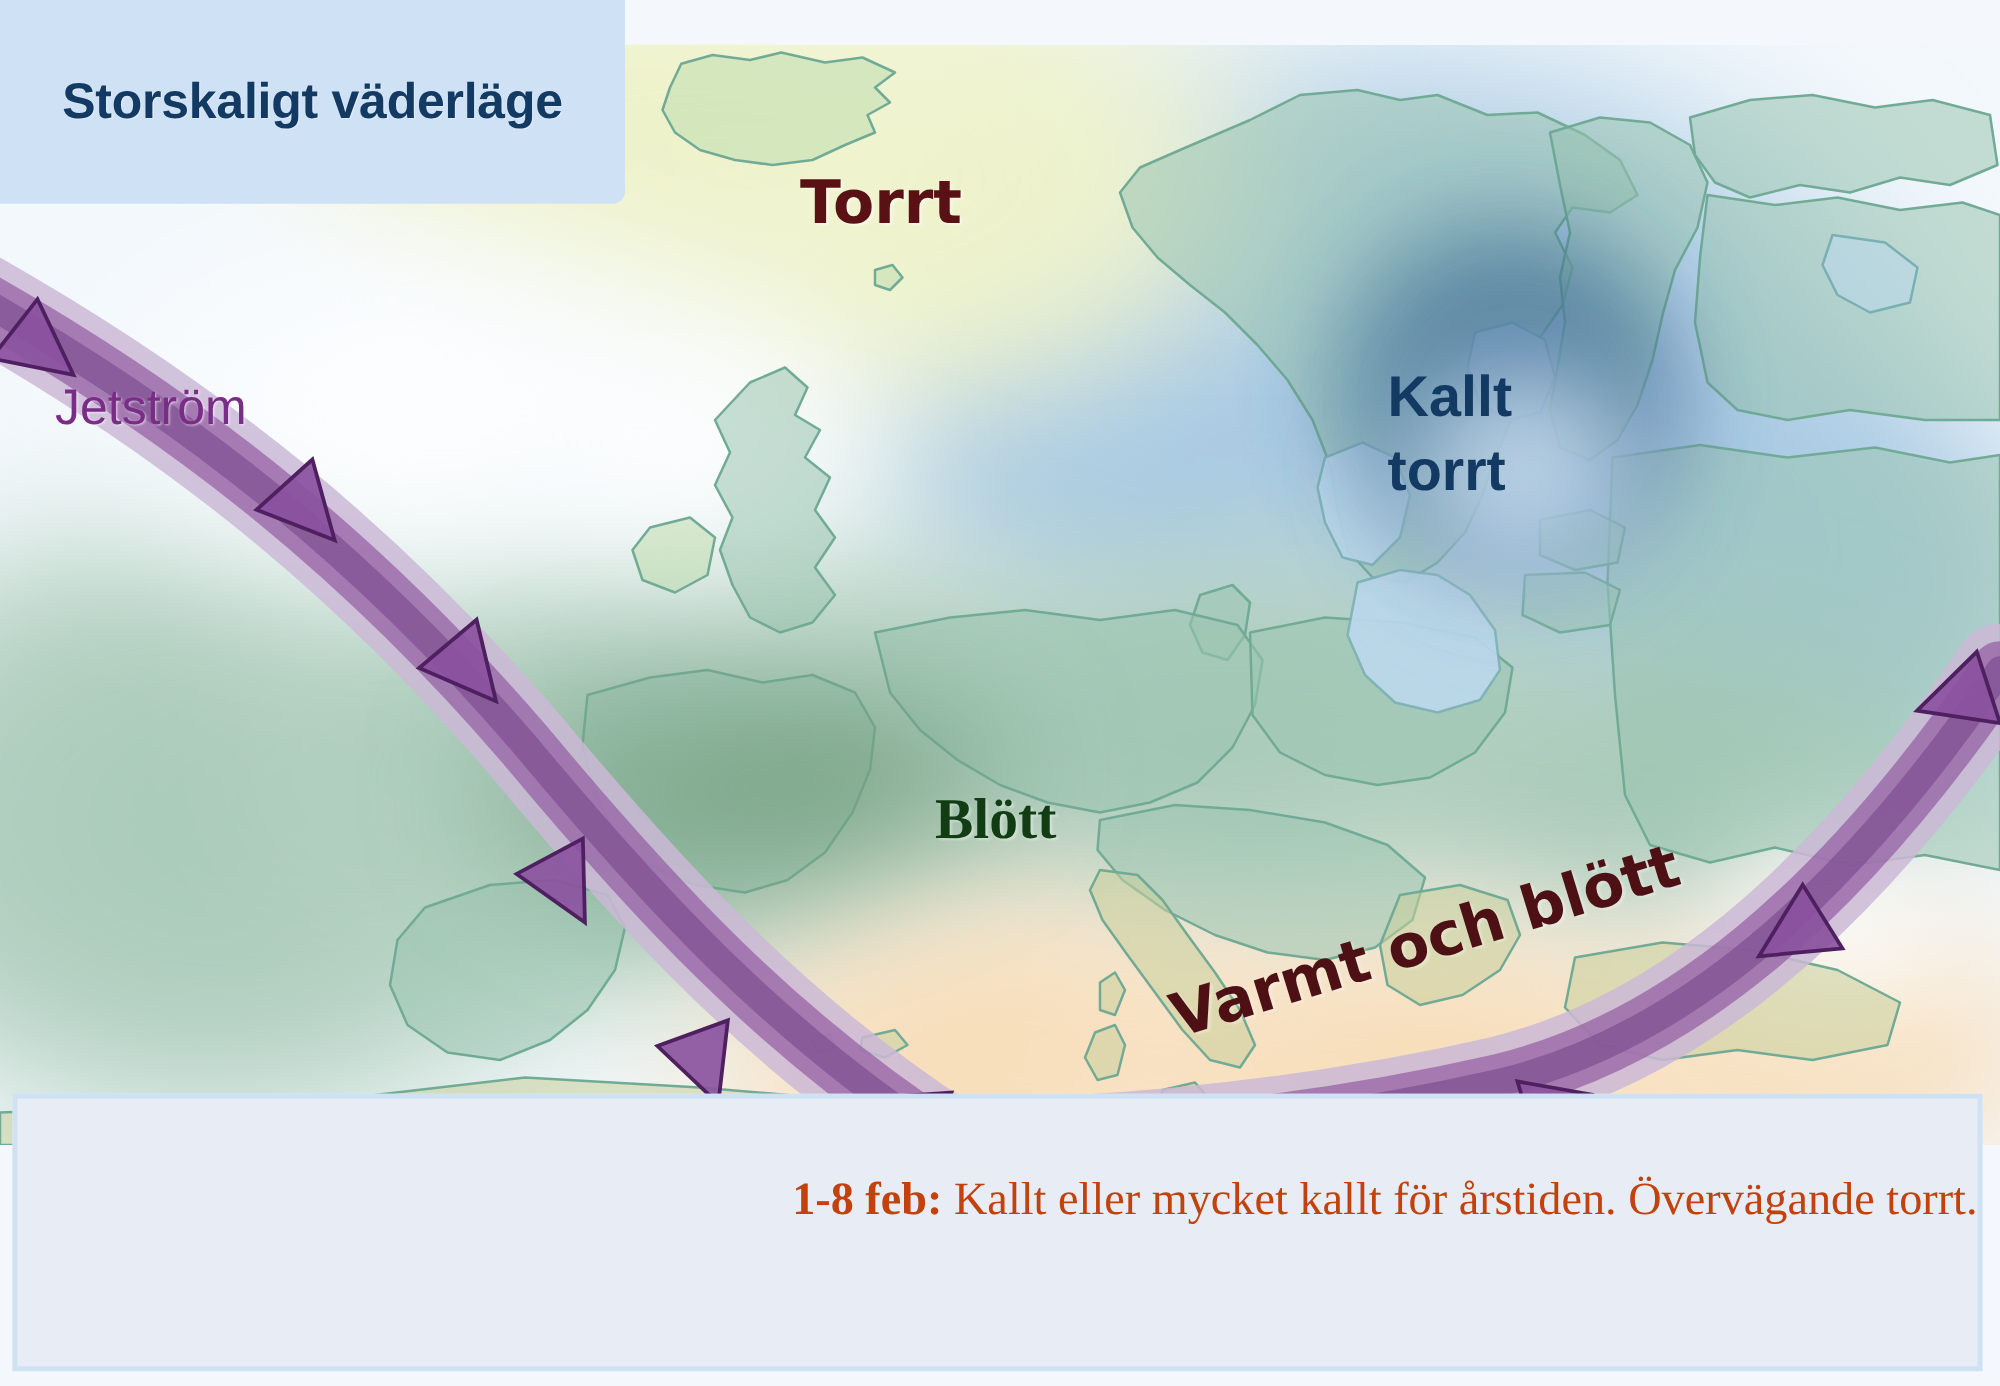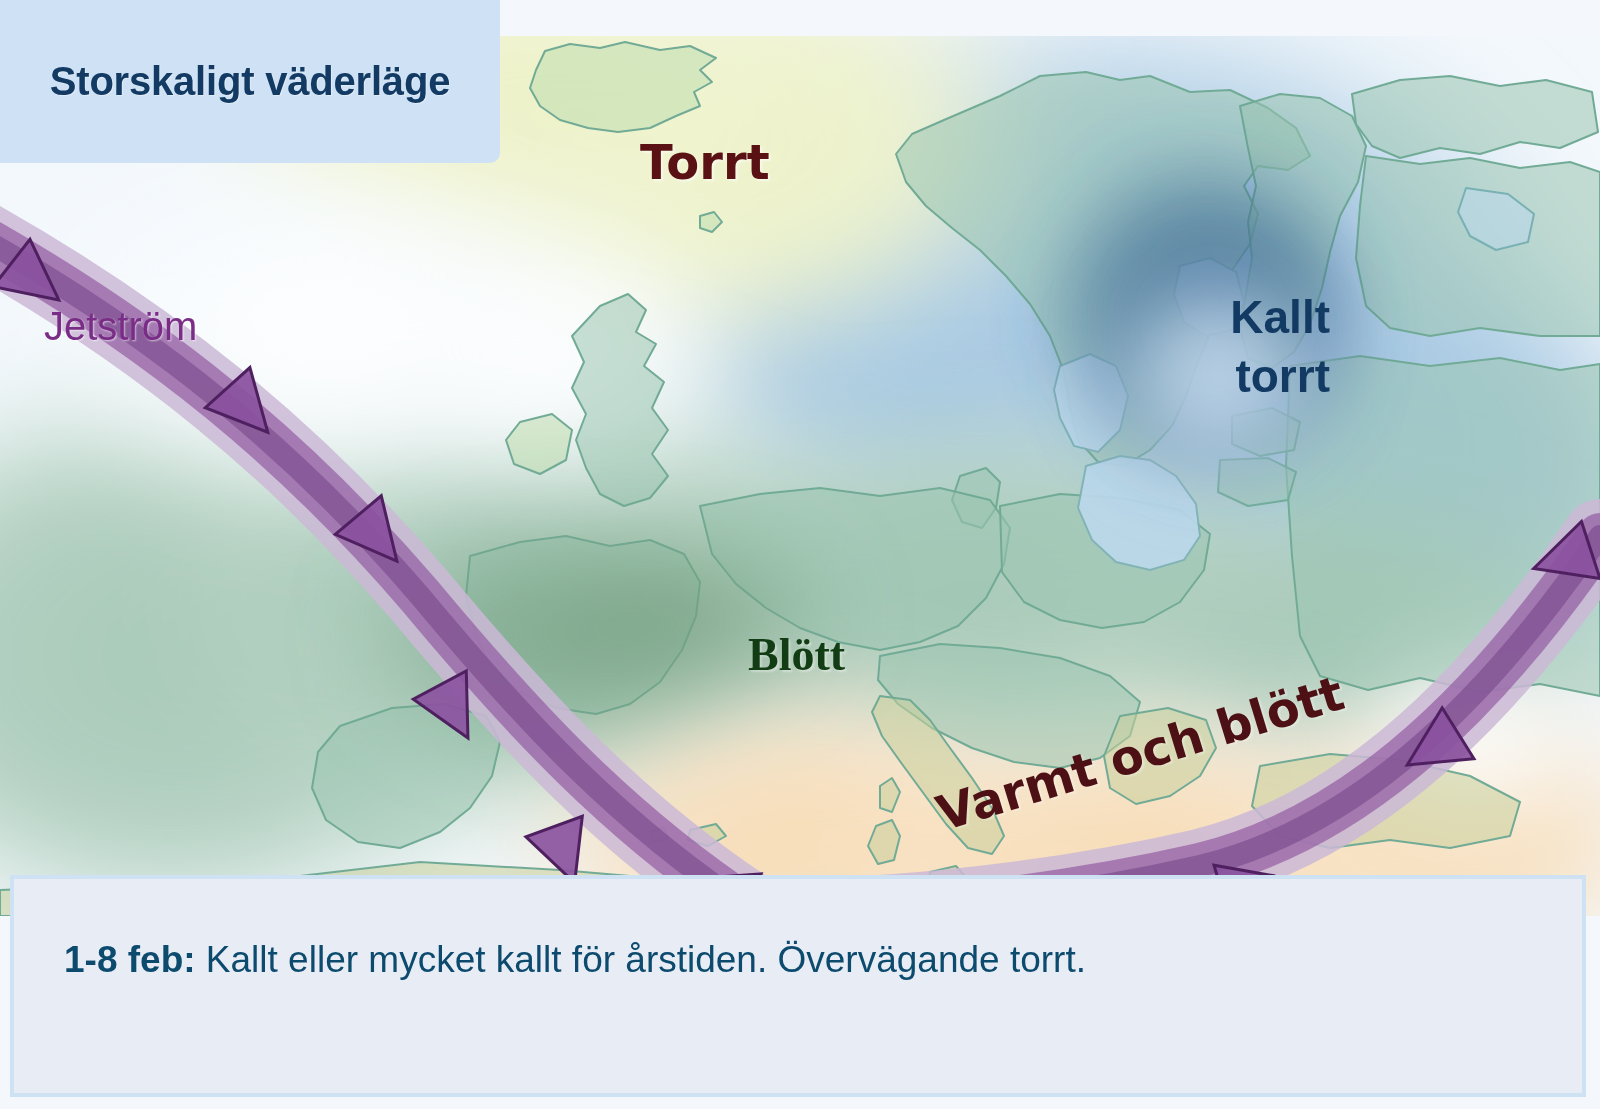--- a/index.html
+++ b/index.html
@@ -20,37 +20,37 @@
             text-shadow:1px 1px 0 rgba(255,255,255,.35);}
 
   
   .maplabel{position:absolute;z-index:36;font-weight:700;white-space:nowrap;}
   #lbl-torrt{left:640px;top:98px;font-size:48px;color:#5a1113;
              font-family:"DejaVu Sans",sans-serif;
              text-shadow:2px 2px 2px rgba(255,255,255,.55);}
   #lbl-blott{left:748px;top:592px;font-size:46px;color:#123c14;
              font-family:Liberation Serif, serif;
              text-shadow:2px 2px 2px rgba(255,255,255,.35);}
-  #lbl-kallt{left:1110px;top:252px;width:220px;text-align:right;
+  #lbl-kallt{left:1110px;top:252px;width:220px;text-align:left;
              font-size:46px;line-height:1.28;color:#123a63;
              font-family:"Liberation Sans",sans-serif;}
   #lbl-kallt .kl{display:block;}
   #lbl-varmt{left:930px;top:752px;font-size:48px;color:#4d1014;
              font-family:"DejaVu Sans",sans-serif;font-weight:700;
              transform:rotate(-17deg);transform-origin:left top;
              text-shadow:2px 2px 2px rgba(255,255,255,.3);}
   #lbl-jet{left:44px;top:268px;font-size:40px;color:#7a2d86;
            font-family:"Liberation Sans",sans-serif;font-weight:400;
            text-shadow:1px 1px 2px rgba(255,255,255,.6);}
 
   
   #caption{position:absolute;left:10px;top:875px;width:1576px;height:222px;
            background:#e8edf5;border:4px solid #cfe2f4;box-sizing:border-box;z-index:50;}
-  #caption .crow{color:#0c4a6e;font-size:37px;line-height:1.0;
-                 font-family:Liberation Sans, sans-serif;}
+  #caption .crow{color:#c2410c;font-size:37px;line-height:1.0;
+                 font-family:Liberation Serif, serif;text-align:right;}
   #caption .crow:first-child{margin-top:62px;}
   #caption .crow+.crow{margin-top:48px;}
   #caption .crow{padding-left:50px;}
   #caption .cb{font-weight:700;}
   #caption .ct{font-weight:400;}
 </style>
 </head>
 <body>
 
 <div id="page">

